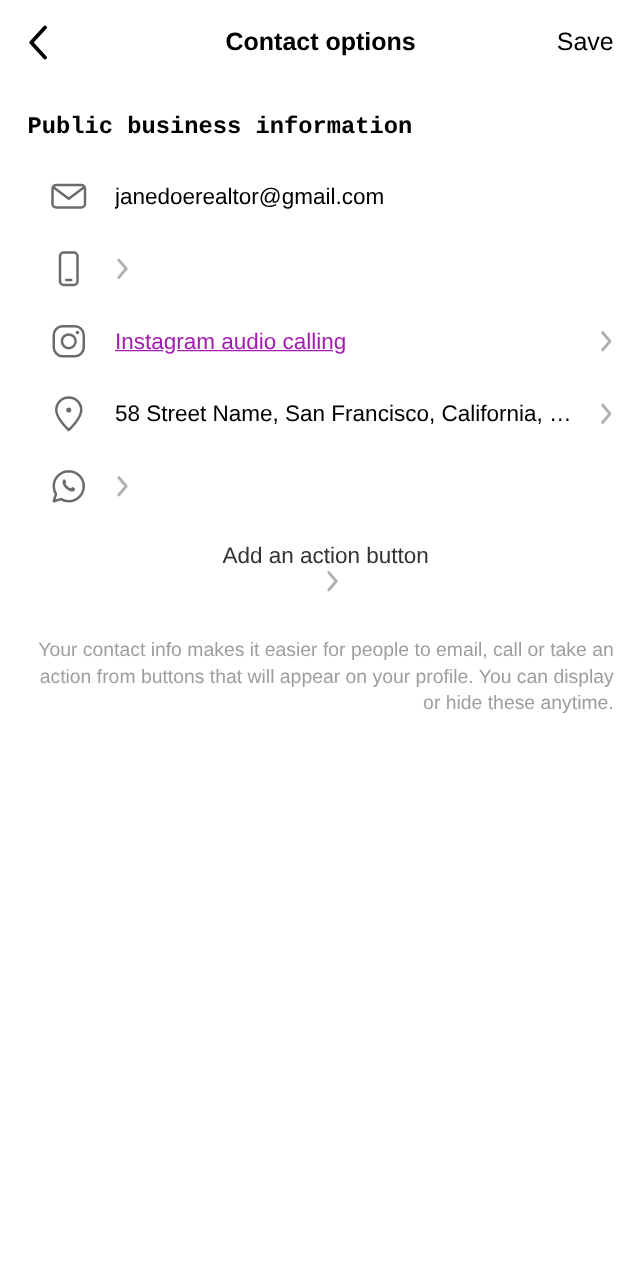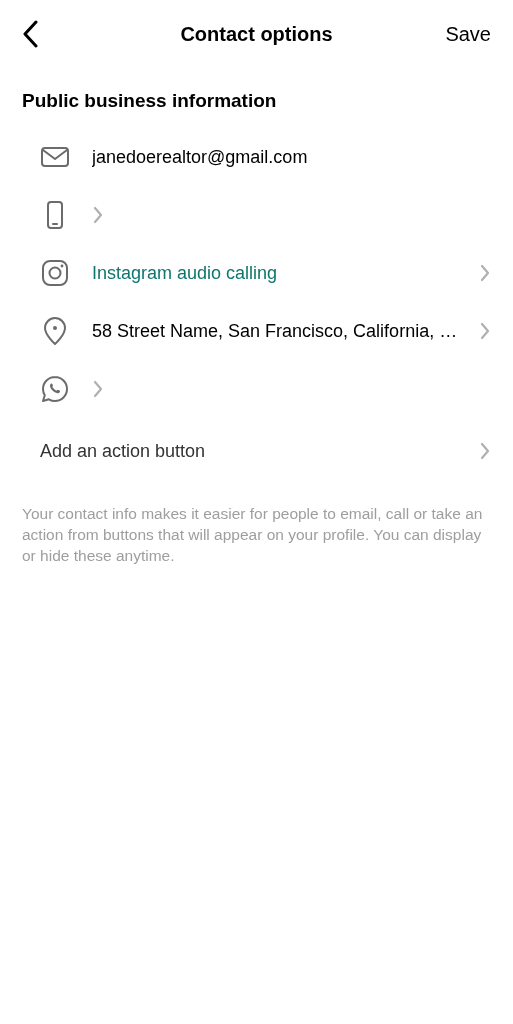--- a/index.html
+++ b/index.html
@@ -36,20 +36,21 @@
     .header-right {
       width: 60px;
       text-align: right;
       font-size: 20px;
       font-weight: 400;
     }
     .section-title {
       font-size: 19px;
       font-weight: 700;
       padding: 22px 22px 16px 22px;
+      font-family: Liberation Mono, monospace;
     }
     .list {
       padding: 0 22px;
     }
     .row {
       display: flex;
       align-items: center;
       min-height: 58px;
       padding: 8px 0;
       cursor: pointer;
@@ -68,41 +69,44 @@
       flex: 1;
       font-size: 18px;
       font-weight: 400;
       color: #000000;
       white-space: nowrap;
       overflow: hidden;
       text-overflow: ellipsis;
       padding-right: 10px;
     }
     .row-label.placeholder {
-      color: #0f766e;
+      color: #a21caf;
+      text-decoration: underline;
     }
     .row-chevron {
       width: 12px;
       height: 20px;
       display: flex;
       align-items: center;
       justify-content: center;
       flex-shrink: 0;
     }
     .row-no-icon .row-label {
       color: #555555;
     }
     .row-no-icon {
       padding-top: 16px;
+      flex-direction: column;
     }
     .footer-note {
       padding: 28px 22px 0 22px;
       font-size: 15.5px;
       line-height: 1.35;
       color: #9e9e9e;
+      text-align: right;
     }
     svg {
       display: block;
     }
   </style>
 </head>
 <body>
 
 <div class="header">
   <div class="header-left">

